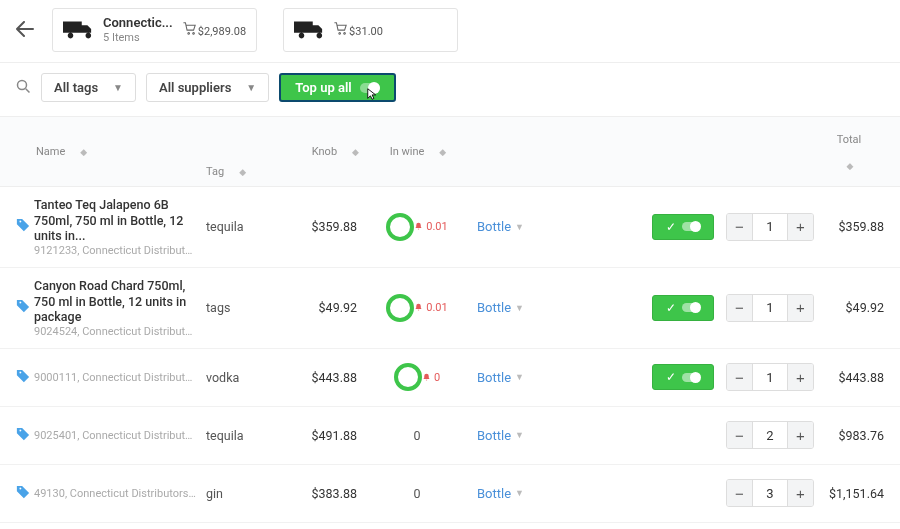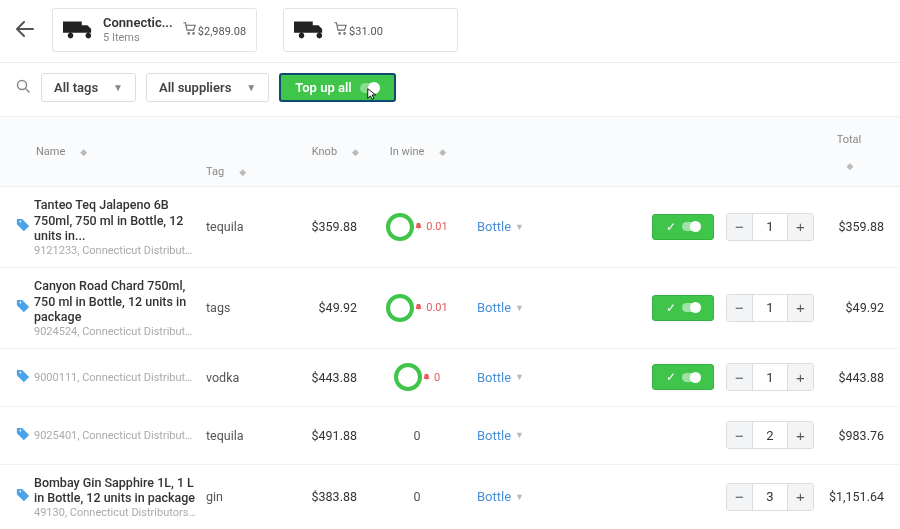--- a/index.html
+++ b/index.html
@@ -279,21 +279,20 @@
         <span class="qty">2</span>
         <button>+</button>
       </div>
       <div class="total-cell">$983.76</div>
     </div>
     <div class="row">
       <span class="tag-icon"><svg viewBox="0 0 16 16">
           <path d="M1 1h6l8 8-6 6-8-8zM4 4a1 1 0 1 0 0-0.01"></path>
         </svg></span>
       <div class="name-cell">
-        <div class="name-title">Bombay Gin Sapphire 1L, 1 L in Bottle, 12 units in package</div>
         <div class="name-sub">49130, Connecticut Distributors I...</div>
       </div>
       <div class="tag-cell">gin</div>
       <div class="price-cell">$383.88</div>
       <div class="stock-cell">
         <span class="stock-num">0</span>
       </div>
       <div class="unit-cell">
         <span>Bottle</span>
         <span class="caret">▼</span>

